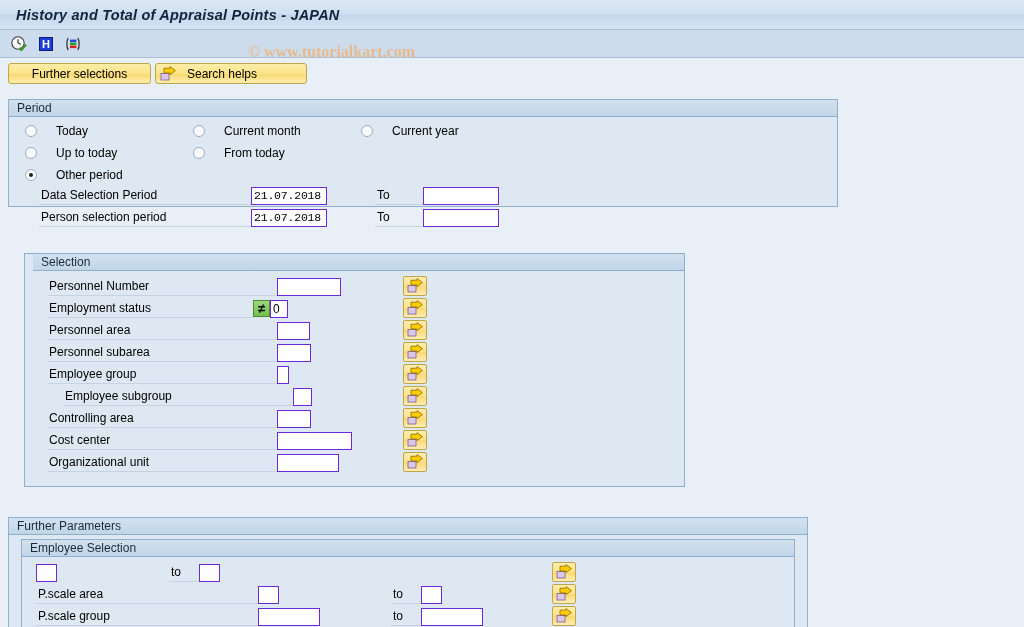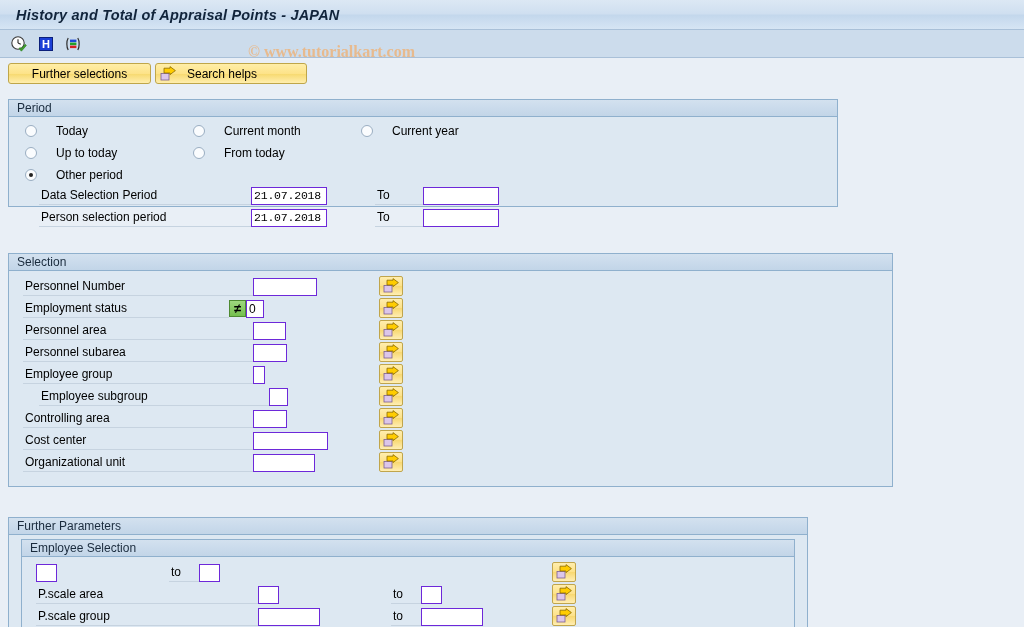--- a/index.html
+++ b/index.html
@@ -270,21 +270,21 @@
     <div class="frow" style="left:30px; top:91px;">
       <span class="flabel" style="width:212px;">Person selection period</span>
       <input class="finput mono" style="width: 76px;" value="21.07.2018">
       <span class="to-lbl" style="width:48px; margin-left:48px;">To</span>
       <input class="finput" style="width: 76px;" value="">
     </div>
 
   </div>
 </div>
 
-<div class="panel" style="left:8px; top:253px; width:885px; height:234px;">
+<div class="panel" style="left:24px; top:253px; width:661px; height:234px;padding-left:8px;">
   <div class="panel-head">
     <span>Selection</span>
   </div>
   <div class="panel-body">
 
     <div class="frow" style="left:14px; top:6px;">
       <span class="flabel" style="width:230px;">Personnel Number</span>
       <input class="finput" style="width: 64px;" value="">
     </div>
     <div class="msbtn" style="position:absolute; left:370px; top:5px;">

